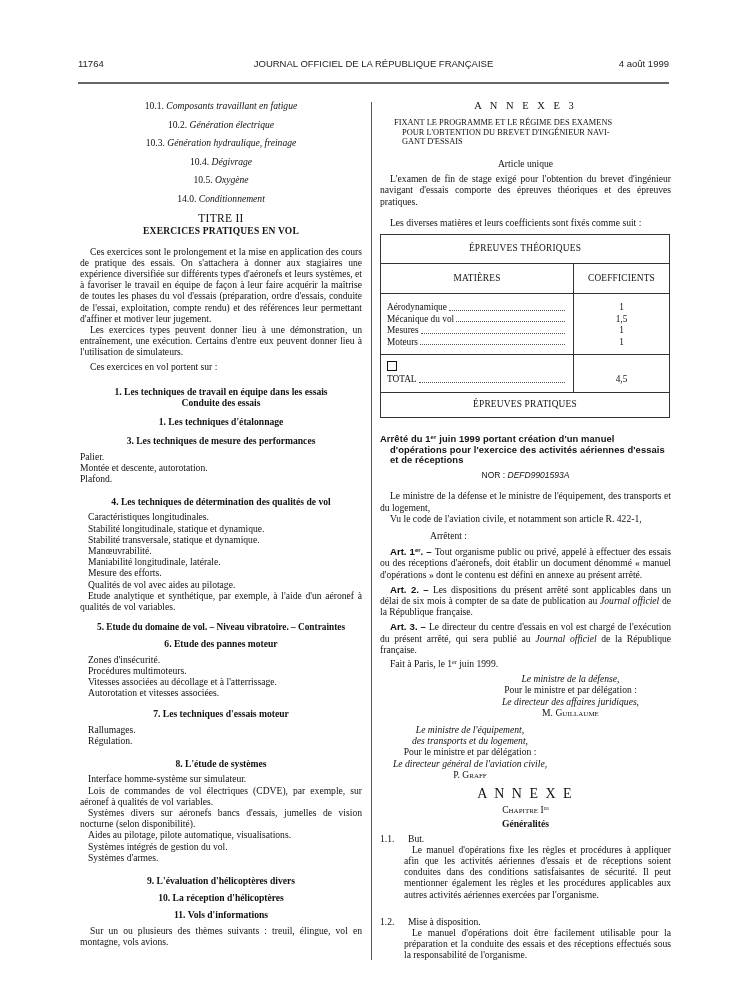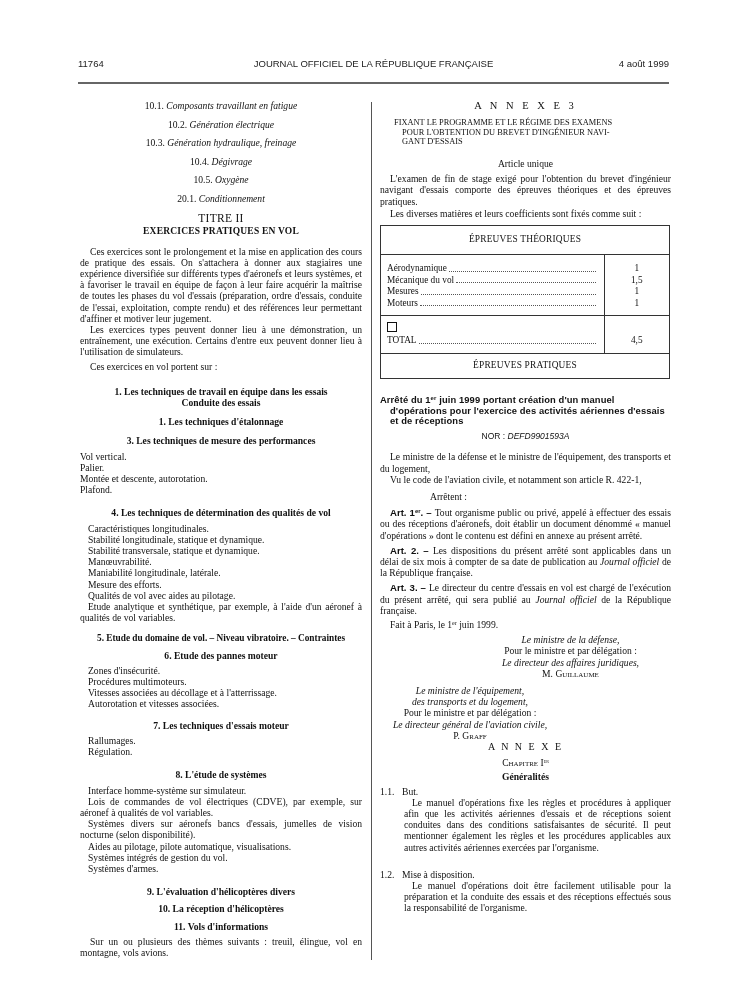--- a/index.html
+++ b/index.html
@@ -45,21 +45,21 @@
   .rowlbl .dots { flex: 1; border-bottom: 1px dotted #555; margin: 0 2px 3px 2px; }
   .coefval { text-align: center; line-height: 11.5px; }
   .box-ic { display: inline-block; width: 8px; height: 8px; border: 1px solid #111; margin-top: 6px; }
 
   .arrete-title { font-family: "Liberation Sans", "DejaVu Sans", sans-serif; font-weight: bold; font-size: 9.4px; line-height: 10.8px; padding-left: 10px; text-indent: -10px; letter-spacing: .1px; }
   .nor { text-align: center; font-family: "Liberation Sans", "DejaVu Sans", sans-serif; font-size: 8.5px; margin: 4px 0 9px 0; }
   .art-lbl { font-family: "Liberation Sans", "DejaVu Sans", sans-serif; font-weight: bold; }
   sup { font-size: 6px; vertical-align: 3px; line-height: 0; }
   .sig-r { padding-left: 90px; text-align: center; }
   .sig-l { width: 180px; text-align: center; }
-  .num-item { display: flex; }
+  .num-item { display: flex; gap: 6px; }
   .num-item .n { width: 22px; }
   .subp { padding-left: 24px; text-indent: 8px; text-align: justify; font-family: Liberation Serif, serif; }
 </style>
 </head>
 <body>
 
 <div class="header">
   <span class="pn">11764</span>
   <span class="jt">JOURNAL OFFICIEL DE LA RÉPUBLIQUE FRANÇAISE</span>
   <span class="dt">4 août 1999</span>
@@ -67,37 +67,36 @@
 <div class="header-rule"></div>
 <div class="col-divider"></div>
 
 <div class="col left">
   <div class="toc">
     <p><span>10.1.</span> <span class="it">Composants travaillant en fatigue</span></p>
     <p><span>10.2.</span> <span class="it">Génération électrique</span></p>
     <p><span>10.3.</span> <span class="it">Génération hydraulique, freinage</span></p>
     <p><span>10.4.</span> <span class="it">Dégivrage</span></p>
     <p><span>10.5.</span> <span class="it">Oxygène</span></p>
-    <p><span>20.1.</span> <span class="it">Conditionnement</span></p>
+    <p><span>14.0.</span> <span class="it">Conditionnement</span></p>
   </div>
 
   <div class="titre">TITRE II</div>
   <div class="titre-sub">EXERCICES PRATIQUES EN VOL</div>
 
   <p class="j ind">Ces exercices sont le prolongement et la mise en application des cours de pratique des essais. On s'attachera à donner aux stagiaires une expérience diversifiée sur différents types d'aéronefs et leurs systèmes, et à favoriser le travail en équipe de façon à leur faire acquérir la maîtrise de toutes les phases du vol d'essais (préparation, ordre d'essais, conduite de l'essai, exploitation, compte rendu) et des références leur permettant d'affiner et motiver leur jugement.</p>
   <p class="j ind">Les exercices types peuvent donner lieu à une démonstration, un entraînement, une exécution. Certains d'entre eux peuvent donner lieu à l'utilisation de simulateurs.</p>
   <p class="j ind" style="margin-top:3px">Ces exercices en vol portent sur :</p>
 
   <div class="gap" style="height:14px"></div>
   <p class="sec" style="margin:0">1. Les techniques de travail en équipe dans les essais</p>
   <p class="sec">Conduite des essais</p>
   <p class="sec" style="margin-top:8px">1. Les techniques d'étalonnage</p>
   <p class="sec" style="margin-top:8px;margin-bottom:4px">3. Les techniques de mesure des performances</p>
   <div class="list">
-    <p style="padding-left:0">Vol vertical.</p>
     <p style="padding-left:0">Palier.</p>
     <p style="padding-left:0">Montée et descente, autorotation.</p>
     <p style="padding-left:0">Plafond.</p>
   </div>
 
   <p class="sec" style="margin-top:12px;margin-bottom:4px">4. Les techniques de détermination des qualités de vol</p>
   <div class="list">
     <p>Caractéristiques longitudinales.</p>
     <p>Stabilité longitudinale, statique et dynamique.</p>
     <p>Stabilité transversale, statique et dynamique.</p>
@@ -141,26 +140,30 @@
 
 <div class="col right">
   <div class="annex3">A N N E X E   3</div>
   <div class="fixant">
     <span>FIXANT LE PROGRAMME ET LE RÉGIME DES EXAMENS</span>
     <span class="l2">POUR L'OBTENTION DU BREVET D'INGÉNIEUR NAVI-</span>
     <span class="l2">GANT D'ESSAIS</span>
   </div>
   <p class="c" style="margin-bottom:4px">Article unique</p>
   <p class="j ind">L'examen de fin de stage exigé pour l'obtention du brevet d'ingénieur navigant d'essais comporte des épreuves théoriques et des épreuves pratiques.</p>
-  <p class="j ind" style="margin-top:1px">Les diverses matières et leurs coefficients sont fixés comme suit :</p>
+  <p class="j ind" style="margin-top:10px">Les diverses matières et leurs coefficients sont fixés comme suit :</p>
 
   <table class="coef">
     <tbody>
         <tr>
       <td colspan="2" class="th-main">ÉPREUVES THÉORIQUES</td>
+    </tr>
+    <tr>
+      <td class="th-col" style="width:180px">MATIÈRES</td>
+      <td class="th-col">COEFFICIENTS</td>
     </tr>
     <tr>
       <td style="padding-top:8px;padding-bottom:6px">
         <div class="rowlbl">
               <span>Aérodynamique</span>
               <span class="dots"></span>
             </div>
         <div class="rowlbl">
               <span>Mécanique du vol</span>
               <span class="dots"></span>
@@ -219,21 +222,21 @@
     <p class="sc">M. Guillaume</p>
   </div>
   <div class="sig-l" style="margin-top:6px">
     <p class="it">Le ministre de l'équipement,</p>
     <p class="it">des transports et du logement,</p>
     <p>Pour le ministre et par délégation :</p>
     <p class="it">Le directeur général de l'aviation civile,</p>
     <p class="sc">P. Graff</p>
   </div>
 
-  <div class="c" style="letter-spacing:2px;font-size:10px">A N N E X E</div>
+  <div class="c" style="margin-top:8px;letter-spacing:2px;font-size:14px">A N N E X E</div>
   <div class="c sc" style="margin-top:5px"><span>Chapitre I</span><sup>er</sup></div>
   <div class="c b" style="margin-top:3px;margin-bottom:3px">Généralités</div>
 
   <div class="num-item">
       <span class="n">1.1.</span>
       <span>But.</span>
     </div>
   <p class="subp">Le manuel d'opérations fixe les règles et procédures à appliquer afin que les activités aériennes d'essais et de réceptions soient conduites dans des conditions satisfaisantes de sécurité. Il peut mentionner également les règles et les procédures applicables aux autres activités aériennes exercées par l'organisme.</p>
   <div class="num-item" style="margin-top:16px">
       <span class="n">1.2.</span>

